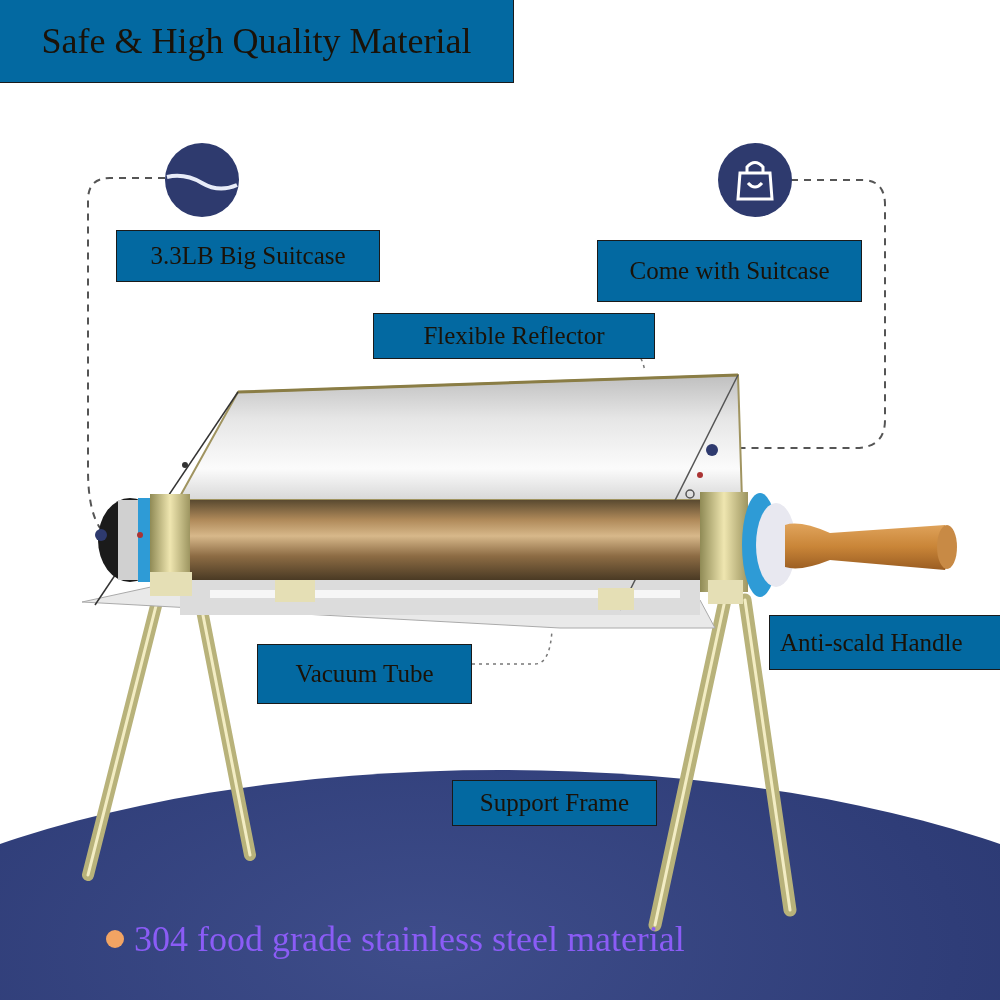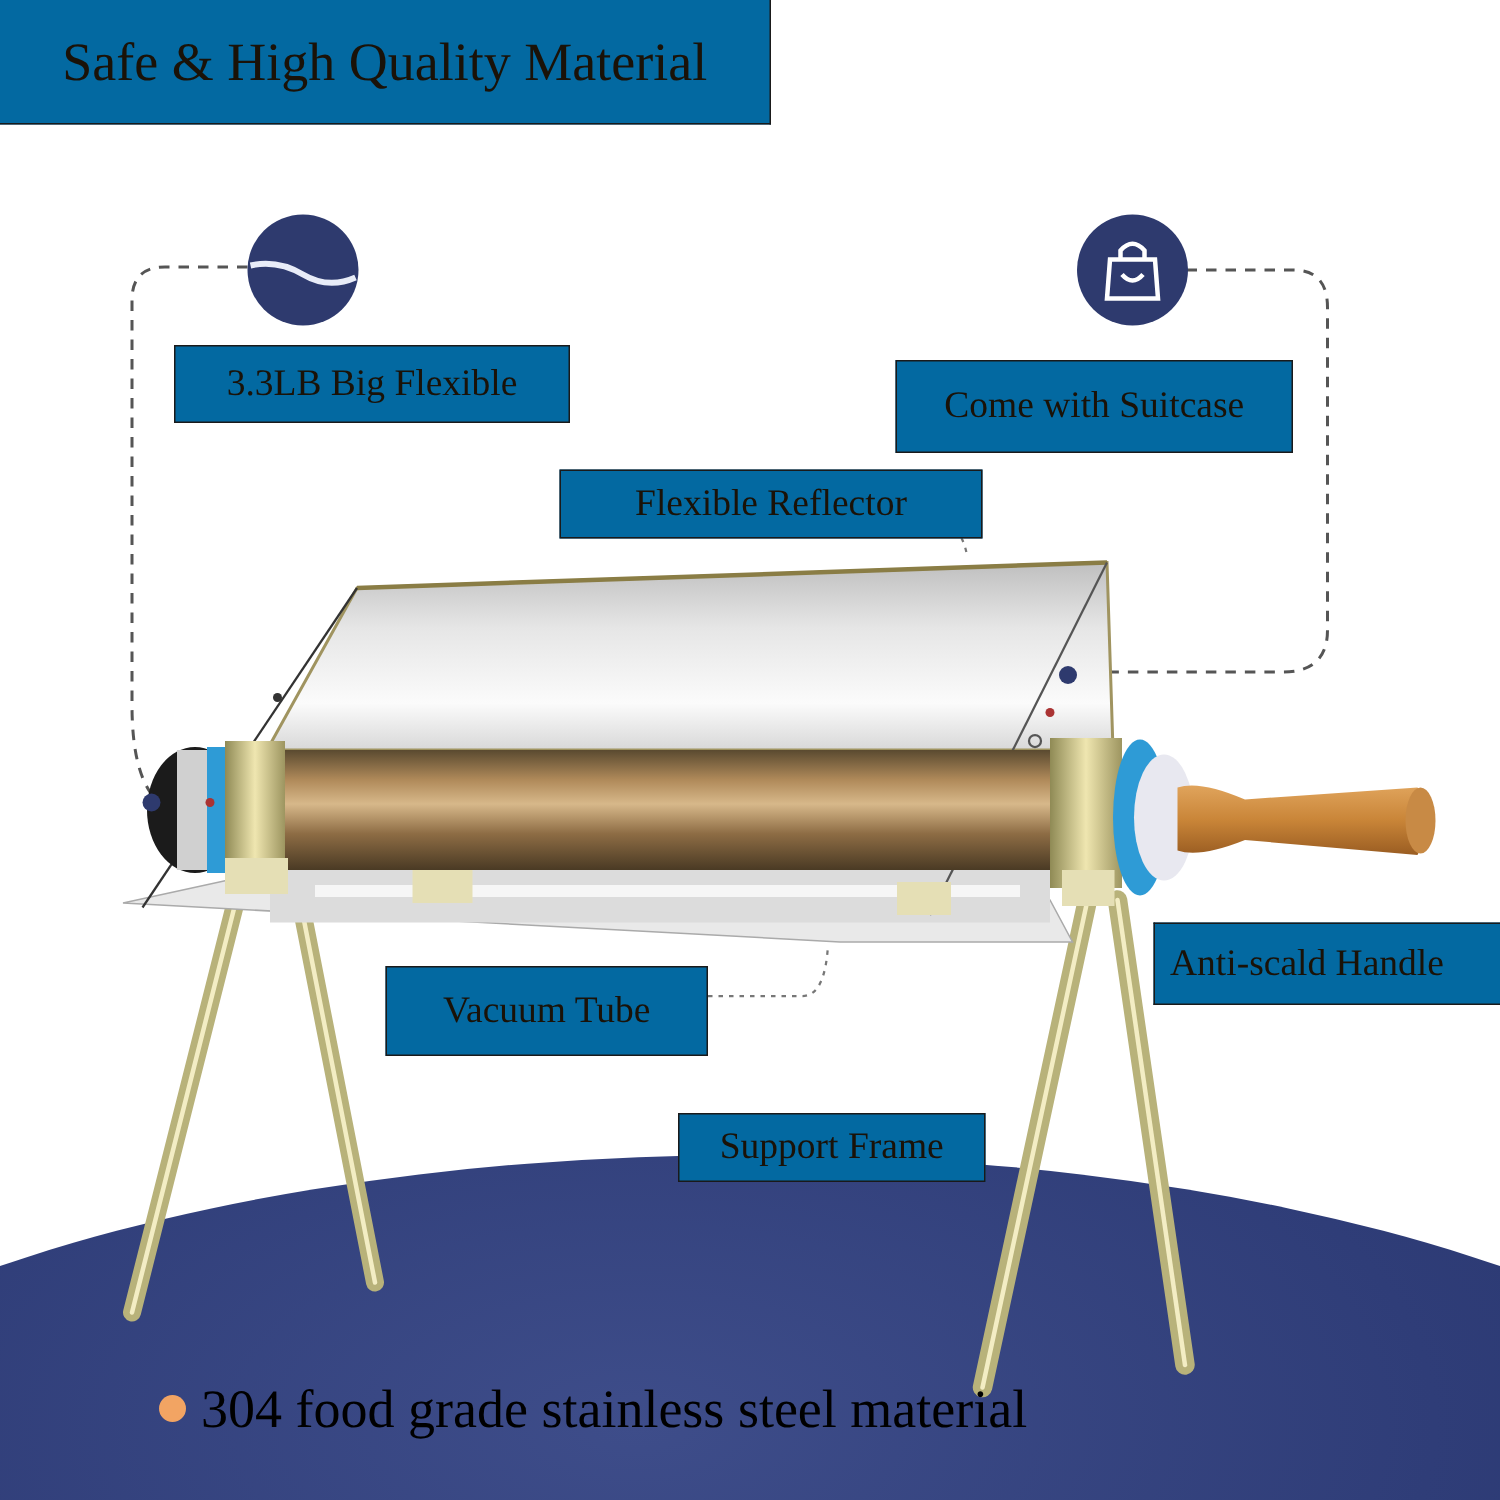--- a/index.html
+++ b/index.html
@@ -2,21 +2,21 @@
 <html><head>
 <meta charset="utf-8">
 <style>
   html,body{margin:0;padding:0;}
   body{width:1000px;height:1000px;position:relative;overflow:hidden;background:#fff;font-family:"Liberation Serif","DejaVu Serif",serif;}
   .label{position:absolute;background:#0369a1;border:1.5px solid #1a1a1a;color:#1a1208;font-family:"Liberation Serif","DejaVu Serif",serif;display:flex;align-items:center;justify-content:center;box-sizing:border-box;white-space:nowrap;}
   .title{left:0;top:0;width:514px;height:83px;font-size:36px;border-left:none;border-top:none;}
   .lbl{font-size:25px;}
   .floor{position:absolute;left:-260px;top:770px;width:1520px;height:600px;border-radius:50%;background:radial-gradient(ellipse at 45% 30%,#3e4d8a 0%,#2f3d78 45%,#26336a 80%);}
   .icon-circle{position:absolute;width:74px;height:74px;border-radius:50%;background:#2e3a6e;display:flex;align-items:center;justify-content:center;}
-  .bottom-text{position:absolute;left:106px;top:918px;color:#000000;font-size:36px;font-family:"Liberation Serif","DejaVu Serif",serif;display:flex;align-items:center;gap:10px;}
+  .bottom-text{position:absolute;left:106px;top:918px;color:#8b5cf6;font-size:36px;font-family:"Liberation Serif","DejaVu Serif",serif;display:flex;align-items:center;gap:10px;}
   .dot{width:18px;height:18px;border-radius:50%;background:#f2a463;display:inline-block;}
   svg.overlay{position:absolute;left:0;top:0;}
 </style>
 </head>
 <body>
 
 <div class="floor"></div>
 
 <svg class="overlay" width="1000" height="1000" viewBox="0 0 1000 1000">
   <defs>
@@ -109,23 +109,23 @@
     </svg>
 </div>
 <div class="icon-circle" style="left:718px;top:143px;">
   <svg width="50" height="50" viewBox="0 0 50 50" fill="none" stroke="#fff" stroke-width="3">
     <path d="M17 18 V12 Q25 3 33 12 V18"></path>
     <path d="M10 18 H40 L42 44 H8 Z"></path>
     <path d="M18 28 Q25 36 32 28"></path>
   </svg>
 </div>
 
-<div class="label lbl" style="left:116px;top:230px;width:264px;height:52px;">3.3LB Big Flexible</div>
+<div class="label lbl" style="left:116px;top:230px;width:264px;height:52px;">3.3LB Big Suitcase</div>
 <div class="label lbl" style="left:597px;top:240px;width:265px;height:62px;">Come with Suitcase</div>
 <div class="label lbl" style="left:373px;top:313px;width:282px;height:46px;">Flexible Reflector</div>
 <div class="label lbl" style="left:257px;top:644px;width:215px;height:60px;">Vacuum Tube</div>
 <div class="label lbl" style="left:769px;top:615px;width:240px;height:55px;justify-content:flex-start;padding-left:10px;border-right:none;">Anti-scald Handle</div>
-<div class="label lbl" style="left:452px;top:742px;width:205px;height:46px;">Support Frame</div>
+<div class="label lbl" style="left:452px;top:780px;width:205px;height:46px;">Support Frame</div>
 
 <div class="bottom-text">
   <span class="dot"></span>
   <span>304 food grade stainless steel material</span>
 </div>
 
 </body></html>

